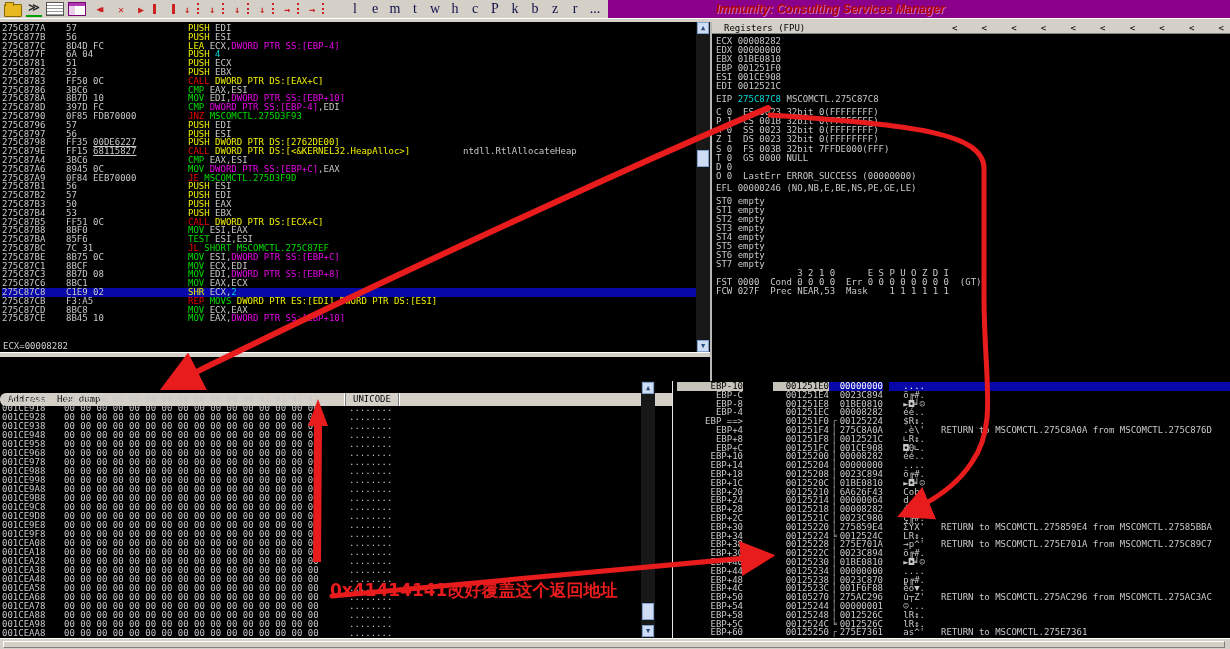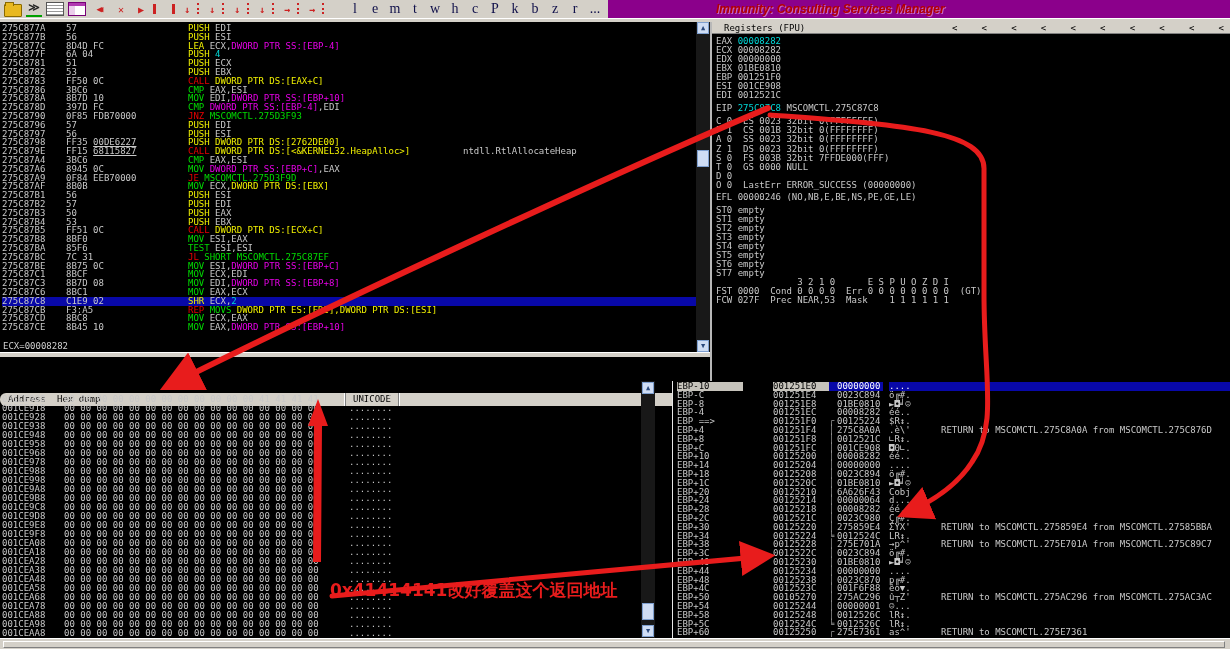--- a/index.html
+++ b/index.html
@@ -60,21 +60,21 @@
   #dump-header .h1{position:absolute;left:8px;}
   #dump-header .h2{position:absolute;left:57px;}
   #dump-header .h3{position:absolute;left:345px;width:52px;text-align:center;
         border-left:1px solid #808080;border-right:1px solid #808080;box-shadow:1px 0 0 #fff,-1px 0 0 #fff;}
   #dump-rows{position:absolute;left:2px;top:14px;width:637px;height:243px;overflow:hidden;}
   .mrow{height:9px;line-height:9px;white-space:pre;display:flex;}
   .dcol-a{width:62px;}
   .dcol-b{width:285px;}
   #dumpscroll{left:641px;top:381px;height:257px;}
   
-  #stack{left:672px;top:381px;width:558px;height:257px;border-left:1px solid #e8e8e8;box-sizing:border-box;}
+  #stack{left:672px;top:381px;width:558px;height:257px;border-left:1px solid #e8e8e8;box-sizing:border-box;text-align:right;}
   #stack-rows{position:absolute;left:4px;top:1px;right:0;height:255px;overflow:hidden;}
   .srow{height:8.8px;line-height:8.8px;white-space:pre;display:flex;}
   .scol-l{width:66px;}
   .scol-a{width:56px;margin-left:30px;}
   .scol-br{width:8px;color:#9a9a9a;}
   .scol-v{width:46px;}
   .scol-t{width:36px;margin-left:6px;}
   .scol-cm{margin-left:16px;}
   .ssel{background:#c6c3bb;color:#000;}
   .bsel{background:#0808a8;color:#fff;}
@@ -148,21 +148,20 @@
         <div class="drow"><span class="col-a t-w">275C878A</span><span class="col-b"><span class="t-w">8B7D 10</span></span><span class="col-i"><span class="t-g">MOV</span><span class="t-w"> EDI,</span><span class="t-m">DWORD PTR SS:[EBP+10]</span></span></div>
         <div class="drow"><span class="col-a t-w">275C878D</span><span class="col-b"><span class="t-w">397D FC</span></span><span class="col-i"><span class="t-g">CMP</span><span class="t-w"> </span><span class="t-m">DWORD PTR SS:[EBP-4]</span><span class="t-w">,EDI</span></span></div>
         <div class="drow"><span class="col-a t-w">275C8790</span><span class="col-b"><span class="t-w">0F85 FDB70000</span></span><span class="col-i"><span class="t-r">JNZ</span><span class="t-g"> MSCOMCTL.275D3F93</span></span></div>
         <div class="drow"><span class="col-a t-w">275C8796</span><span class="col-b"><span class="t-w">57</span></span><span class="col-i"><span class="t-y">PUSH</span><span class="t-w"> EDI</span></span></div>
         <div class="drow"><span class="col-a t-w">275C8797</span><span class="col-b"><span class="t-w">56</span></span><span class="col-i"><span class="t-y">PUSH</span><span class="t-w"> ESI</span></span></div>
         <div class="drow"><span class="col-a t-w">275C8798</span><span class="col-b"><span class="t-w">FF35 </span><span class="t-u">00DE6227</span></span><span class="col-i"><span class="t-y">PUSH DWORD PTR DS:[2762DE00]</span></span></div>
         <div class="drow"><span class="col-a t-w">275C879E</span><span class="col-b"><span class="t-w">FF15 </span><span class="t-u">68115827</span></span><span class="col-i"><span class="t-r">CALL</span><span class="t-y"> DWORD PTR DS:[&lt;&amp;KERNEL32.HeapAlloc&gt;]</span></span><span class="col-cm t-w">ntdll.RtlAllocateHeap</span></div>
         <div class="drow"><span class="col-a t-w">275C87A4</span><span class="col-b"><span class="t-w">3BC6</span></span><span class="col-i"><span class="t-g">CMP</span><span class="t-w"> EAX,ESI</span></span></div>
         <div class="drow"><span class="col-a t-w">275C87A6</span><span class="col-b"><span class="t-w">8945 0C</span></span><span class="col-i"><span class="t-g">MOV</span><span class="t-w"> </span><span class="t-m">DWORD PTR SS:[EBP+C]</span><span class="t-w">,EAX</span></span></div>
         <div class="drow"><span class="col-a t-w">275C87A9</span><span class="col-b"><span class="t-w">0F84 EEB70000</span></span><span class="col-i"><span class="t-r">JE</span><span class="t-g"> MSCOMCTL.275D3F9D</span></span></div>
-        <div class="drow"><span class="col-a t-w">275C87AF</span><span class="col-b"><span class="t-w">8B0B</span></span><span class="col-i"><span class="t-g">MOV</span><span class="t-w"> ECX,</span><span class="t-y">DWORD PTR DS:[EBX]</span></span></div>
         <div class="drow"><span class="col-a t-w">275C87B1</span><span class="col-b"><span class="t-w">56</span></span><span class="col-i"><span class="t-y">PUSH</span><span class="t-w"> ESI</span></span></div>
         <div class="drow"><span class="col-a t-w">275C87B2</span><span class="col-b"><span class="t-w">57</span></span><span class="col-i"><span class="t-y">PUSH</span><span class="t-w"> EDI</span></span></div>
         <div class="drow"><span class="col-a t-w">275C87B3</span><span class="col-b"><span class="t-w">50</span></span><span class="col-i"><span class="t-y">PUSH</span><span class="t-w"> EAX</span></span></div>
         <div class="drow"><span class="col-a t-w">275C87B4</span><span class="col-b"><span class="t-w">53</span></span><span class="col-i"><span class="t-y">PUSH</span><span class="t-w"> EBX</span></span></div>
         <div class="drow"><span class="col-a t-w">275C87B5</span><span class="col-b"><span class="t-w">FF51 0C</span></span><span class="col-i"><span class="t-r">CALL</span><span class="t-y"> DWORD PTR DS:[ECX+C]</span></span></div>
         <div class="drow"><span class="col-a t-w">275C87B8</span><span class="col-b"><span class="t-w">8BF0</span></span><span class="col-i"><span class="t-g">MOV</span><span class="t-w"> ESI,EAX</span></span></div>
         <div class="drow"><span class="col-a t-w">275C87BA</span><span class="col-b"><span class="t-w">85F6</span></span><span class="col-i"><span class="t-g">TEST</span><span class="t-w"> ESI,ESI</span></span></div>
         <div class="drow"><span class="col-a t-w">275C87BC</span><span class="col-b"><span class="t-w">7C 31</span></span><span class="col-i"><span class="t-r">JL</span><span class="t-g"> SHORT MSCOMCTL.275C87EF</span></span></div>
         <div class="drow"><span class="col-a t-w">275C87BE</span><span class="col-b"><span class="t-w">8B75 0C</span></span><span class="col-i"><span class="t-g">MOV</span><span class="t-w"> ESI,</span><span class="t-m">DWORD PTR SS:[EBP+C]</span></span></div>
         <div class="drow"><span class="col-a t-w">275C87C1</span><span class="col-b"><span class="t-w">8BCF</span></span><span class="col-i"><span class="t-g">MOV</span><span class="t-w"> ECX,EDI</span></span></div>
@@ -193,21 +192,20 @@
           <span class="hdr-mark">&lt;</span>
           <span class="hdr-mark">&lt;</span>
           <span class="hdr-mark">&lt;</span>
           <span class="hdr-mark">&lt;</span>
           <span class="hdr-mark">&lt;</span>
           <span class="hdr-mark">&lt;</span>
           <span class="hdr-mark">&lt;</span>
         </span>
     </div>
     <div id="register-rows">
-        <div class="rrow"><span class="t-w">EAX </span><span class="t-c">00008282</span></div>
         <div class="rrow"><span class="t-w">ECX 00008282</span></div>
         <div class="rrow"><span class="t-w">EDX 00000000</span></div>
         <div class="rrow"><span class="t-w">EBX 01BE0810</span></div>
         <div class="rrow"><span class="t-w">EBP 001251F0</span></div>
         <div class="rrow"><span class="t-w">ESI 001CE908</span></div>
         <div class="rrow"><span class="t-w">EDI 0012521C</span></div>
         <div class="rgap" style="height: 4px;"></div>
         <div class="rrow"><span class="t-w">EIP </span><span class="t-c">275C87C8</span><span class="t-w"> MSCOMCTL.275C87C8</span></div>
         <div class="rgap" style="height: 4px;"></div>
         <div class="rrow"><span class="t-w">C 0  ES 0023 32bit 0(FFFFFFFF)</span></div>

